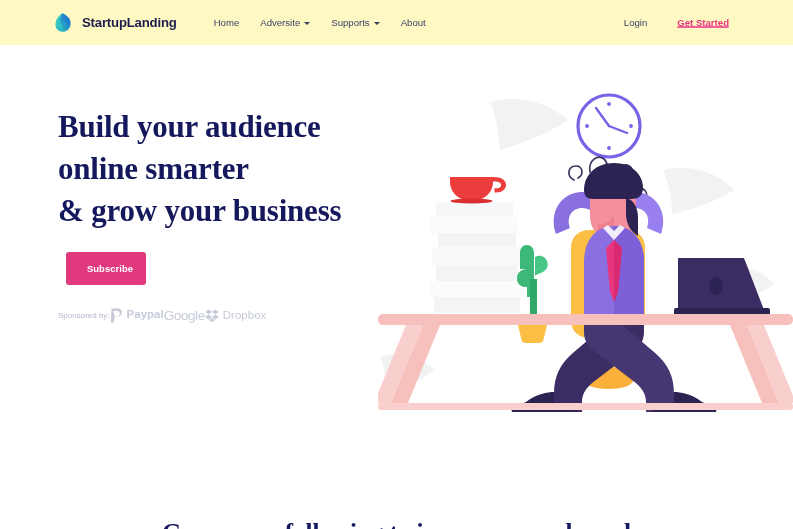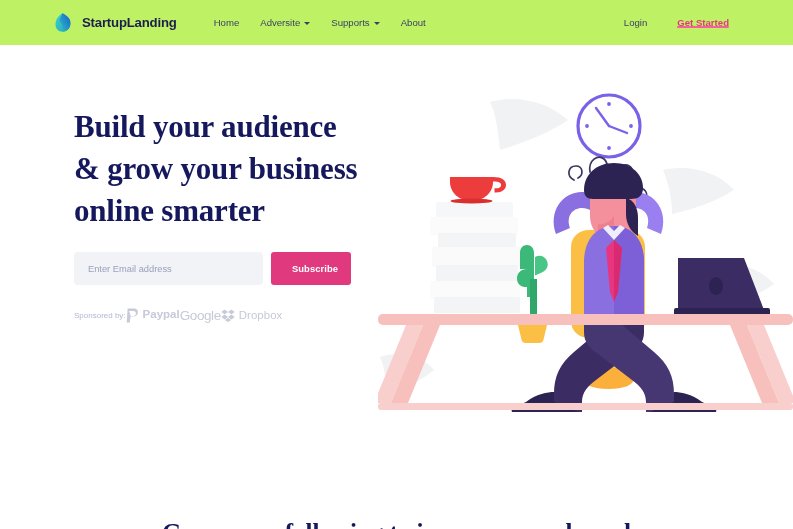--- a/index.html
+++ b/index.html
@@ -21,21 +21,21 @@
   }
 
   
   .navbar {
     position: absolute;
     top: 0; left: 0;
     width: 793px;
     height: 45px;
     display: flex;
     align-items: center;
-    background: #bef264;
+    background: #fef9c3;
   }
 
   .brand {
     display: flex;
     align-items: center;
     margin-left: 52px;
     gap: 9px;
     cursor: pointer;
   }
   .brand-mark {
@@ -102,21 +102,20 @@
     border-radius: 2px;
     background: #f2609d;
   }
 
   
   .hero-left {
     position: absolute;
     left: 58px;
     top: 106px;
     width: 330px;
-    margin-left: 16px;
   }
 
   .headline {
     font-family: "Liberation Serif", serif;
     font-weight: bold;
     font-size: 31px;
     line-height: 42px;
     color: #15185c;
     letter-spacing: -0.2px;
   }
@@ -270,27 +269,26 @@
     <div class="nav-right">
       <span class="nav-login">Login</span>
       <span class="nav-cta">Get Started</span>
     </div>
   </div>
 
   <div class="hero-left">
 
     <h1 class="headline">
       <span class="line">Build your audience</span>
+      <span class="line">online smarter</span>
       <span class="line">&amp; grow your business</span>
-      <span class="line">online smarter</span>
     </h1>
 
 
     <form class="subform">
-      <input class="email-input" type="text" placeholder="Enter Email address" style="">
       <button class="subscribe-btn" type="submit">Subscribe</button>
     </form>
 
     <div class="sponsors">
       <span class="sponsor-label">Sponsored by:</span>
 
       <span class="sponsor">
         <svg class="sponsor-ico" width="13" height="15" viewBox="0 0 13 15" xmlns="http://www.w3.org/2000/svg">
           <path d="M1.6 0.6 h6.1 c3 0 4.6 1.6 4.1 4.3 c-0.45 2.45 -2.35 3.85 -5 3.85 h-2.2 l-0.85 5.65 h-3 z" fill="#c6cad9"></path>
           <path d="M3.1 3.0 h4.0 c2.0 0 3.0 1.1 2.7 2.9 c-0.3 1.7 -1.6 2.6 -3.4 2.6 h-1.5 z" fill="#ffffff"></path>

